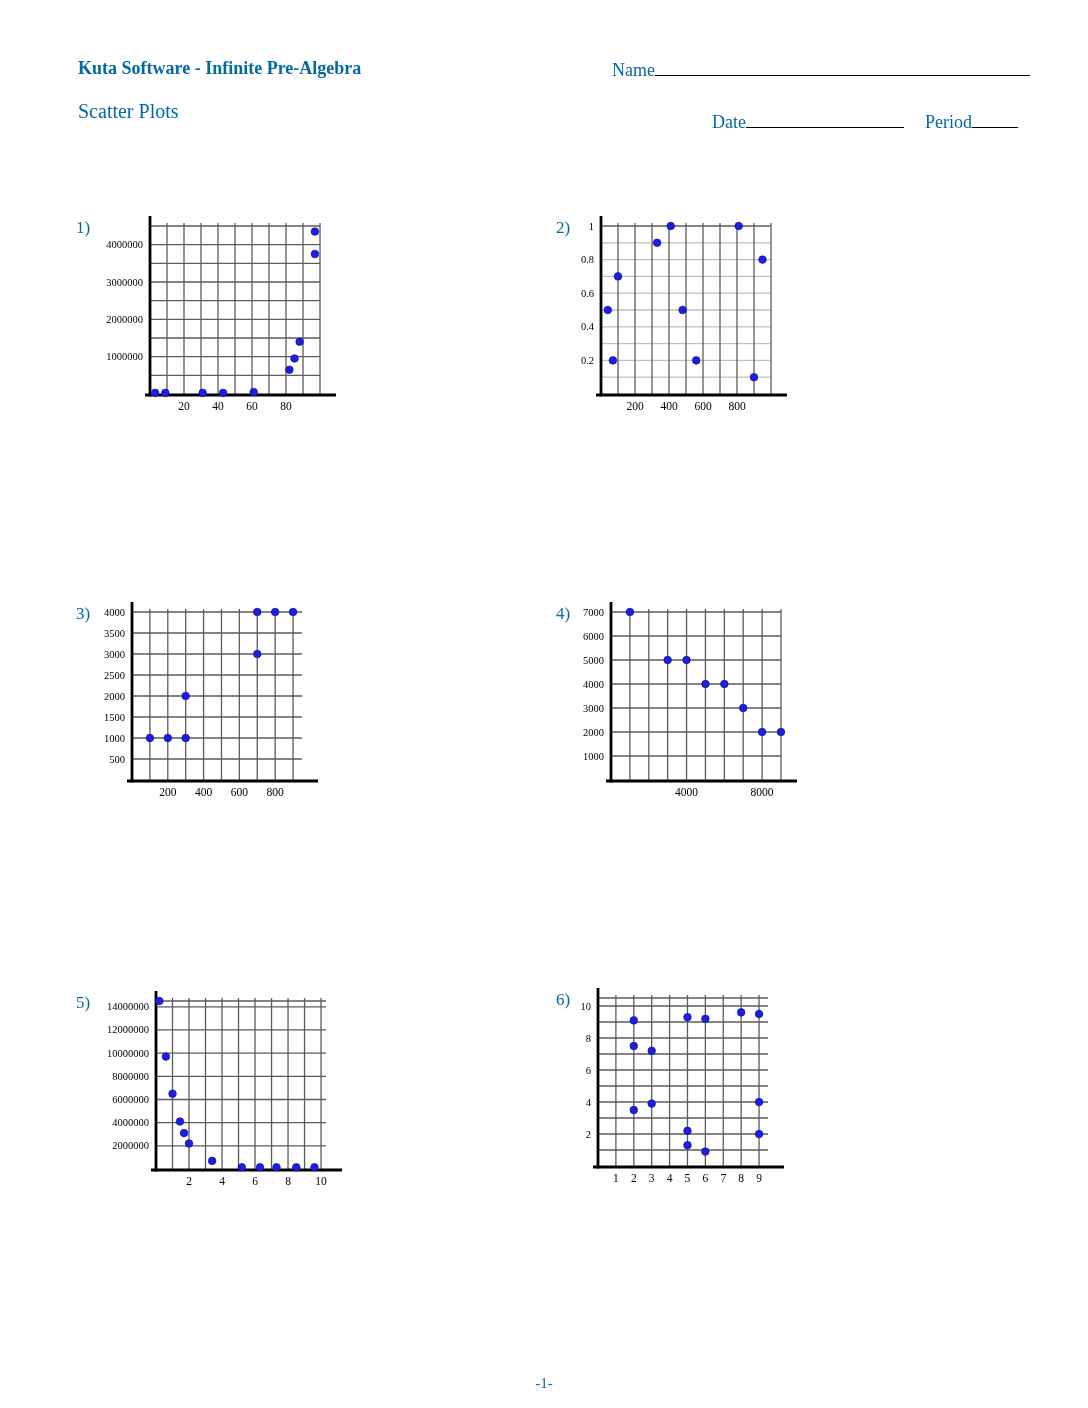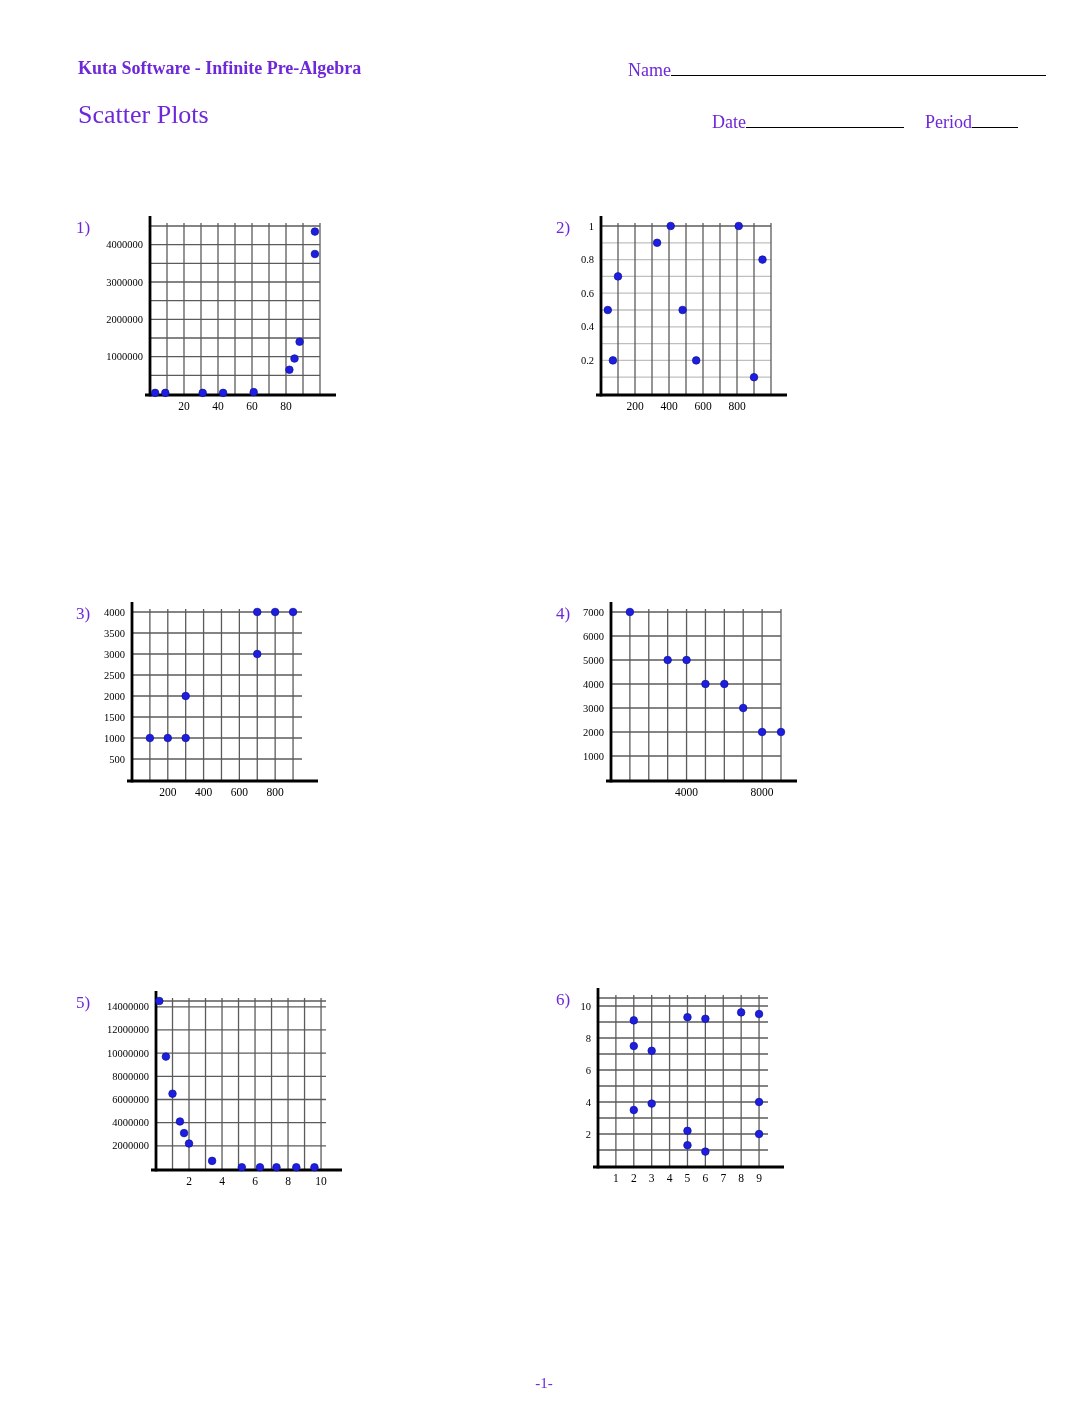--- a/index.html
+++ b/index.html
@@ -1,21 +1,21 @@
 <!DOCTYPE html>
 <html><head>
 <meta charset="utf-8">
 <style>
   html,body{margin:0;padding:0;background:#fff;}
   .page{position:relative;width:1088px;height:1408px;background:#ffffff;
-        font-family:"Liberation Serif","DejaVu Serif",serif;color:#6d28d9;overflow:hidden;}
+        font-family:"Liberation Serif","DejaVu Serif",serif;color:#0369a1;overflow:hidden;}
   .abs{position:absolute;}
   .brand{left:78px;top:58px;font-size:18px;font-weight:bold;}
-  .name-row{left:612px;top:58px;font-size:18px;margin-left:16px;}
-  .title{left:78px;top:100px;font-size:26px;}
+  .name-row{left:612px;top:58px;font-size:18px;}
+  .title{left:78px;top:100px;font-size:20px;}
   .date-row{left:712px;top:110px;font-size:18px;}
   .blank{display:inline-block;border-bottom:1.5px solid #000;height:17px;vertical-align:baseline;}
   .name-blank{width:375px;}
   .date-blank{width:158px;}
   .period-blank{width:46px;margin-right:0;}
   .period-label{margin-left:21px;}
   .instructions{left:78px;top:148px;font-size:17.5px;font-weight:bold;line-height:24px;width:900px;}
   .qlabel{font-size:17px;}
   .q1{left:76px;top:218px;} .q2{left:556px;top:218px;}
   .q3{left:76px;top:604px;} .q4{left:556px;top:604px;}

